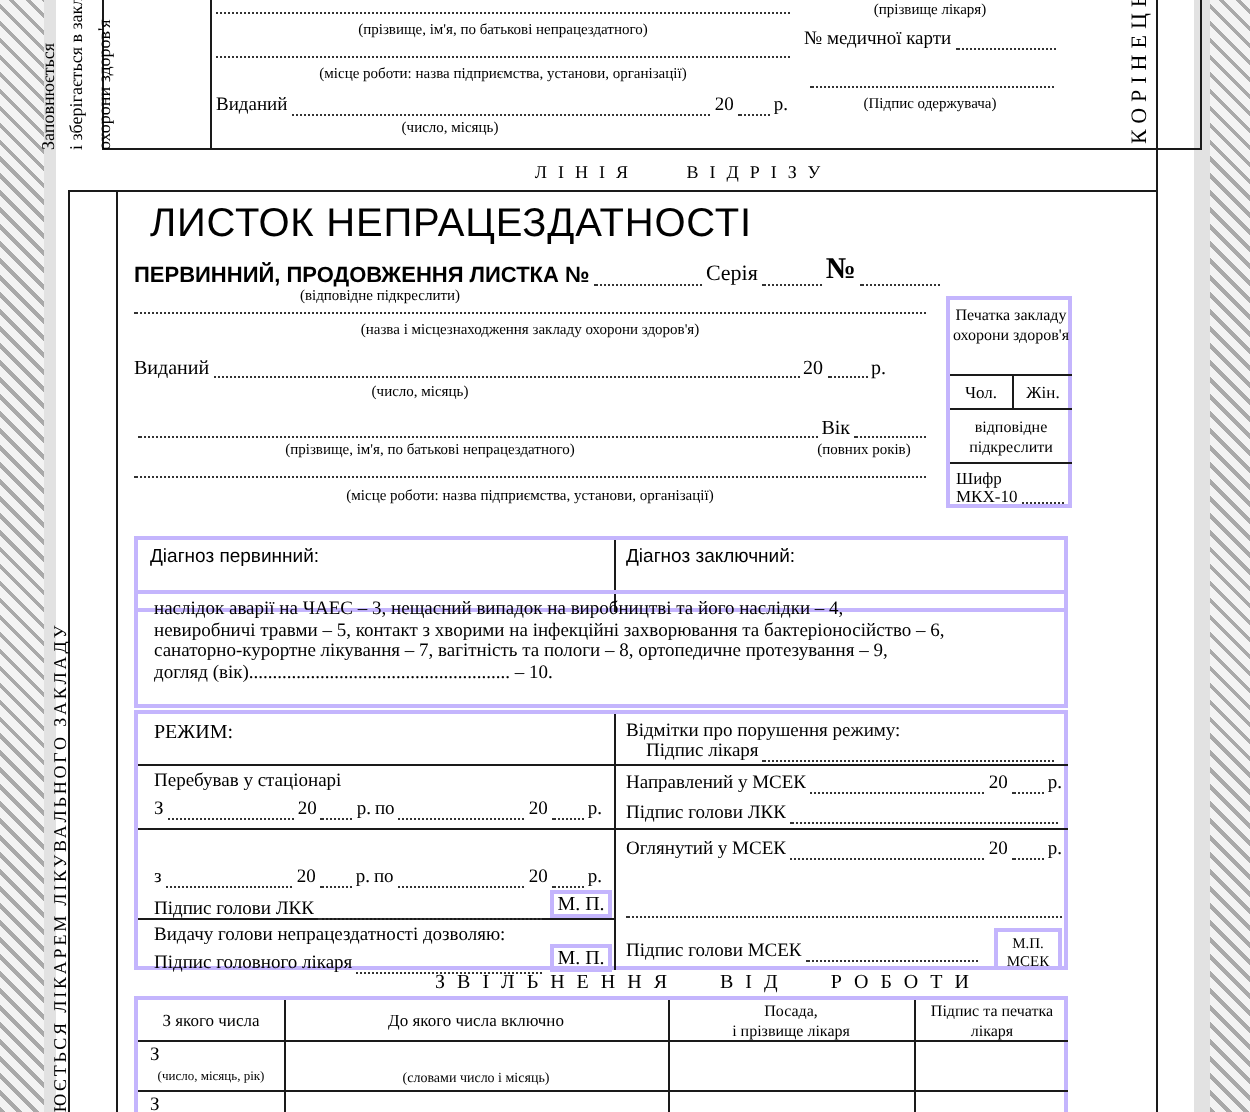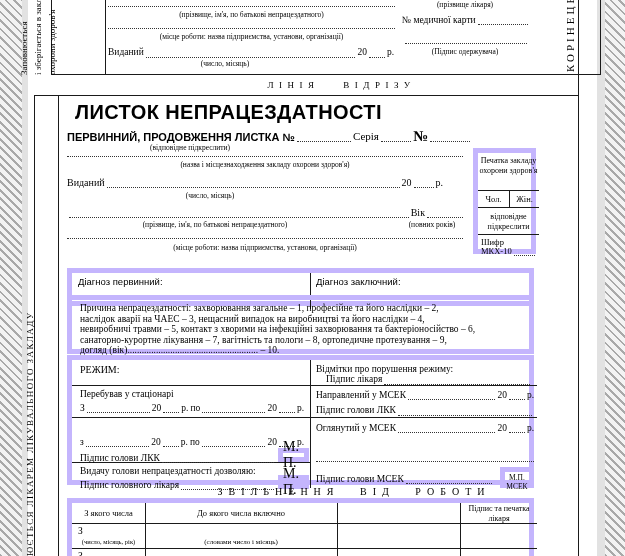--- a/index.html
+++ b/index.html
@@ -2,40 +2,40 @@
 <html><head>
 <meta charset="utf-8">
 <style>
   html,body{margin:0;padding:0}
   body{width:625px;height:556px;position:relative;overflow:hidden;background:#fff;
        font-family:"Liberation Serif",serif;color:#000}
   .abs{position:absolute}
   .hl{position:absolute;border-top:1px solid #1a1a1a}
   .vl{position:absolute;border-left:1px solid #1a1a1a}
   .dotl{position:absolute;border-top:1px dotted #333}
-  .r{position:absolute;display:flex;align-items:center;white-space:nowrap}
+  .r{position:absolute;display:flex;align-items:flex-end;white-space:nowrap}
   .ld{flex:1 1 auto;border-bottom:1px dotted #333;height:10px;margin:0 2px 1px;min-width:6px}
   .ldw{flex:0 0 auto;border-bottom:1px dotted #333;height:10px;margin:0 2px 1px}
   .w16{width:16px}.w20{width:20px}.w30{width:30px}.w36{width:36px}.w40{width:40px}
   .f65{font-size:6.5px;line-height:8px}
   .f7{font-size:7px;line-height:8.5px}
   .f8{font-size:8px;line-height:9.5px}
   .f85{font-size:8.5px;line-height:10px}
   .f9{font-size:9px;line-height:10.5px}
   .f95{font-size:9.5px;line-height:11px}
   .f10{font-size:10px;line-height:11.5px}
   .f11{font-size:11px;line-height:13px}
   .cap{position:absolute;font-size:7.5px;line-height:9px;text-align:center}
   .sans{font-family:"Liberation Sans",sans-serif}
   .ctr{text-align:center}
   .hatch{position:absolute;background:repeating-linear-gradient(45deg,#a9a9a9 0 2px,#f3f3f3 2px 6px)}
   .band{position:absolute;background:#e2e2e2}
   .rot{position:absolute;transform-origin:0 100%;transform:rotate(-90deg);white-space:nowrap}
-  .box{position:absolute;border:5px solid #c4b5fd;box-sizing:border-box}
-  .mp{display:flex;align-items:center;justify-content:center;font-size:14px}
+  .box{position:absolute;border:2px solid #c4b5fd;box-sizing:border-box}
+  .mp{display:flex;align-items:center;justify-content:center;font-size:10px}
 </style>
 </head>
 <body>
 
 <div class="hatch" style="left:0;top:0;width:22px;height:556px"></div>
 <div class="band" style="left:22px;top:0;width:6px;height:556px"></div>
 <div class="band" style="left:597px;top:0;width:8px;height:556px"></div>
 <div class="hatch" style="left:605px;top:0;width:20px;height:556px"></div>
 
 <div class="vl" style="left:51px;top:0;height:75px"></div>
@@ -79,21 +79,21 @@
 <div class="abs" style="left:578px;top:0;width:22px;height:75px">
   <div class="rot" style="left:4px;bottom:3px;width:110px;height:18px;font-size:11px;letter-spacing:3px">КОРІНЕЦЬ</div>
 </div>
 
 <div class="r f9" style="left:105px;top:79px;width:473px;height:12px;justify-content:center;letter-spacing:5.5px;word-spacing:16px">ЛІНІЯ ВІДРІЗУ</div>
 
 <div class="abs" style="left:34px;top:95px;width:24px;height:461px">
   <div class="rot f9" style="left:6px;bottom:-45px;width:330px;height:15px;letter-spacing:1.4px">ЗАПОВНЮЄТЬСЯ ЛІКАРЕМ ЛІКУВАЛЬНОГО ЗАКЛАДУ</div>
 </div>
 
-<div class="abs sans" style="left:75px;top:101px;width:330px;height:24px;font-size:20px;font-weight:bold;letter-spacing:0.4px">ЛИСТОК НЕПРАЦЕЗДАТНОСТІ</div>
+<div class="abs sans" style="left:75px;top:101px;width:330px;height:24px;font-size:20px;font-weight:normal;letter-spacing:0.4px">ЛИСТОК НЕПРАЦЕЗДАТНОСТІ</div>
 
 <div class="r" style="left:67px;top:129px;width:405px;height:15px">
   <span class="sans" style="font-size:11px;font-weight:bold">ПЕРВИННИЙ, ПРОДОВЖЕННЯ ЛИСТКА №</span>
   <span class="ld"></span>
   <span class="f11">Серія</span>
   <span class="ldw w30"></span>
   <span style="font-size:15px;font-weight:bold">№</span>
   <span class="ldw w40"></span>
 </div>
 <div class="cap" style="left:110px;top:143px;width:160px">(відповідне підкреслити)</div>
@@ -138,21 +138,20 @@
 <div class="cap" style="left:67px;top:243px;width:396px">(місце роботи: назва підприємства, установи, організації)</div>
 
 <div class="box" style="left:67px;top:268px;width:467px;height:38px">
   <div class="vl" style="left:238px;top:0;height:36px"></div>
   <div class="abs sans f95" style="left:6px;top:3px">Діагноз первинний:</div>
   <div class="abs sans f95" style="left:244px;top:3px">Діагноз заключний:</div>
 </div>
 
 <div class="box" style="left:67px;top:295px;width:467px;height:59px">
   <div class="abs f95" style="left:8px;top:3px;width:452px;line-height:10.6px">
-    <div>Причина непрацездатності: захворювання загальне – 1, професійне та його наслідки – 2,</div>
     <div>наслідок аварії на ЧАЕС – 3, нещасний випадок на виробництві та його наслідки – 4,</div>
     <div>невиробничі травми – 5, контакт з хворими на інфекційні захворювання та бактеріоносійство – 6,</div>
     <div>санаторно-курортне лікування – 7, вагітність та пологи – 8, ортопедичне протезування – 9,</div>
     <div>догляд (вік)....................................................... – 10.</div>
   </div>
 </div>
 
 <div class="box" style="left:67px;top:355px;width:467px;height:130px">
   <div class="vl" style="left:238px;top:0;height:128px"></div>
   <div class="hl" style="left:0;top:25px;width:465px"></div>
@@ -237,20 +236,24 @@
 
 <div class="box" style="left:67px;top:498px;width:467px;height:60px;border-bottom:none">
   <div class="vl" style="left:73px;top:0;height:58px"></div>
   <div class="vl" style="left:265px;top:0;height:58px"></div>
   <div class="vl" style="left:388px;top:0;height:58px"></div>
   <div class="hl" style="left:0;top:20px;width:465px"></div>
   <div class="hl" style="left:0;top:45px;width:465px"></div>
 
   <div class="abs ctr f85" style="left:0;top:5px;width:73px">З якого числа</div>
   <div class="abs ctr f85" style="left:73px;top:5px;width:192px">До якого числа  включно</div>
+  <div class="abs ctr f8" style="left:265px;top:1px;width:123px">
+    <div>Посада,</div>
+    <div>і прізвище лікаря</div>
+  </div>
   <div class="abs ctr f8" style="left:388px;top:1px;width:78px">
     <div>Підпис та печатка</div>
     <div>лікаря</div>
   </div>
 
   <div class="abs f95" style="left:6px;top:23px">З</div>
   <div class="abs ctr f65" style="left:1px;top:35px;width:71px">(число, місяць, рік)</div>
   <div class="abs ctr f7" style="left:73px;top:35px;width:192px">(словами число і місяць)</div>
   <div class="abs f95" style="left:6px;top:48px">З</div>
 </div>

